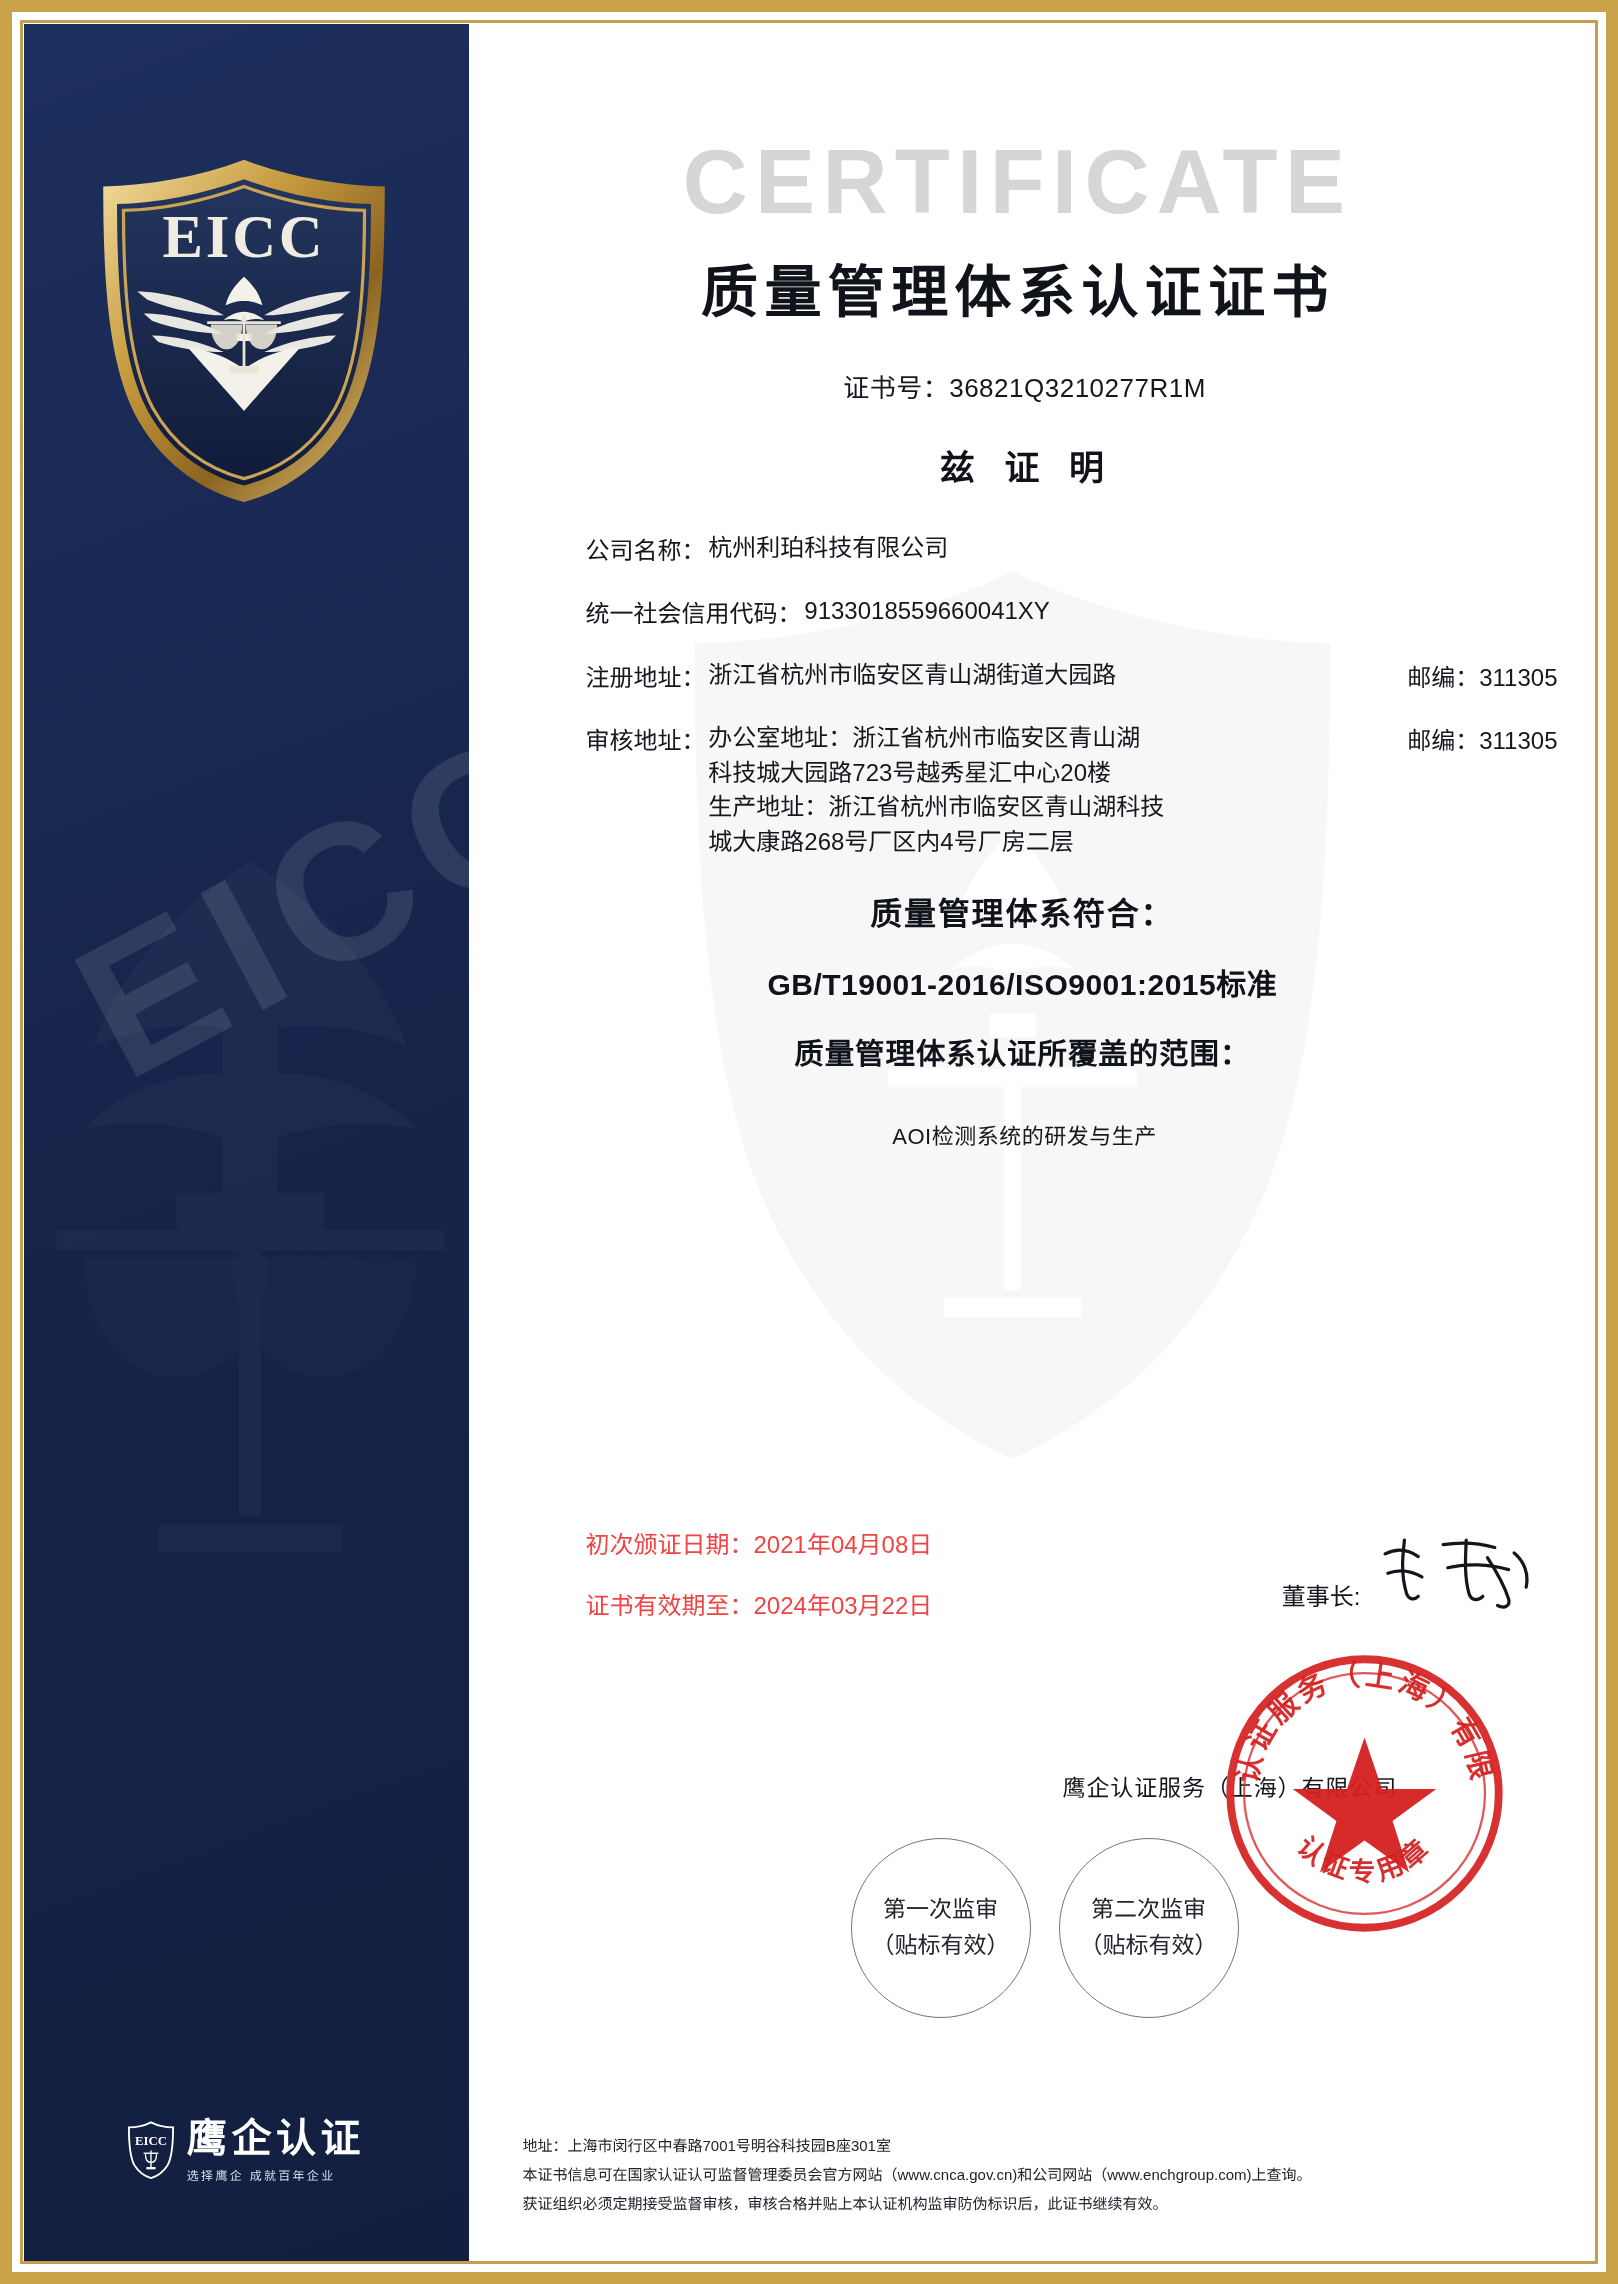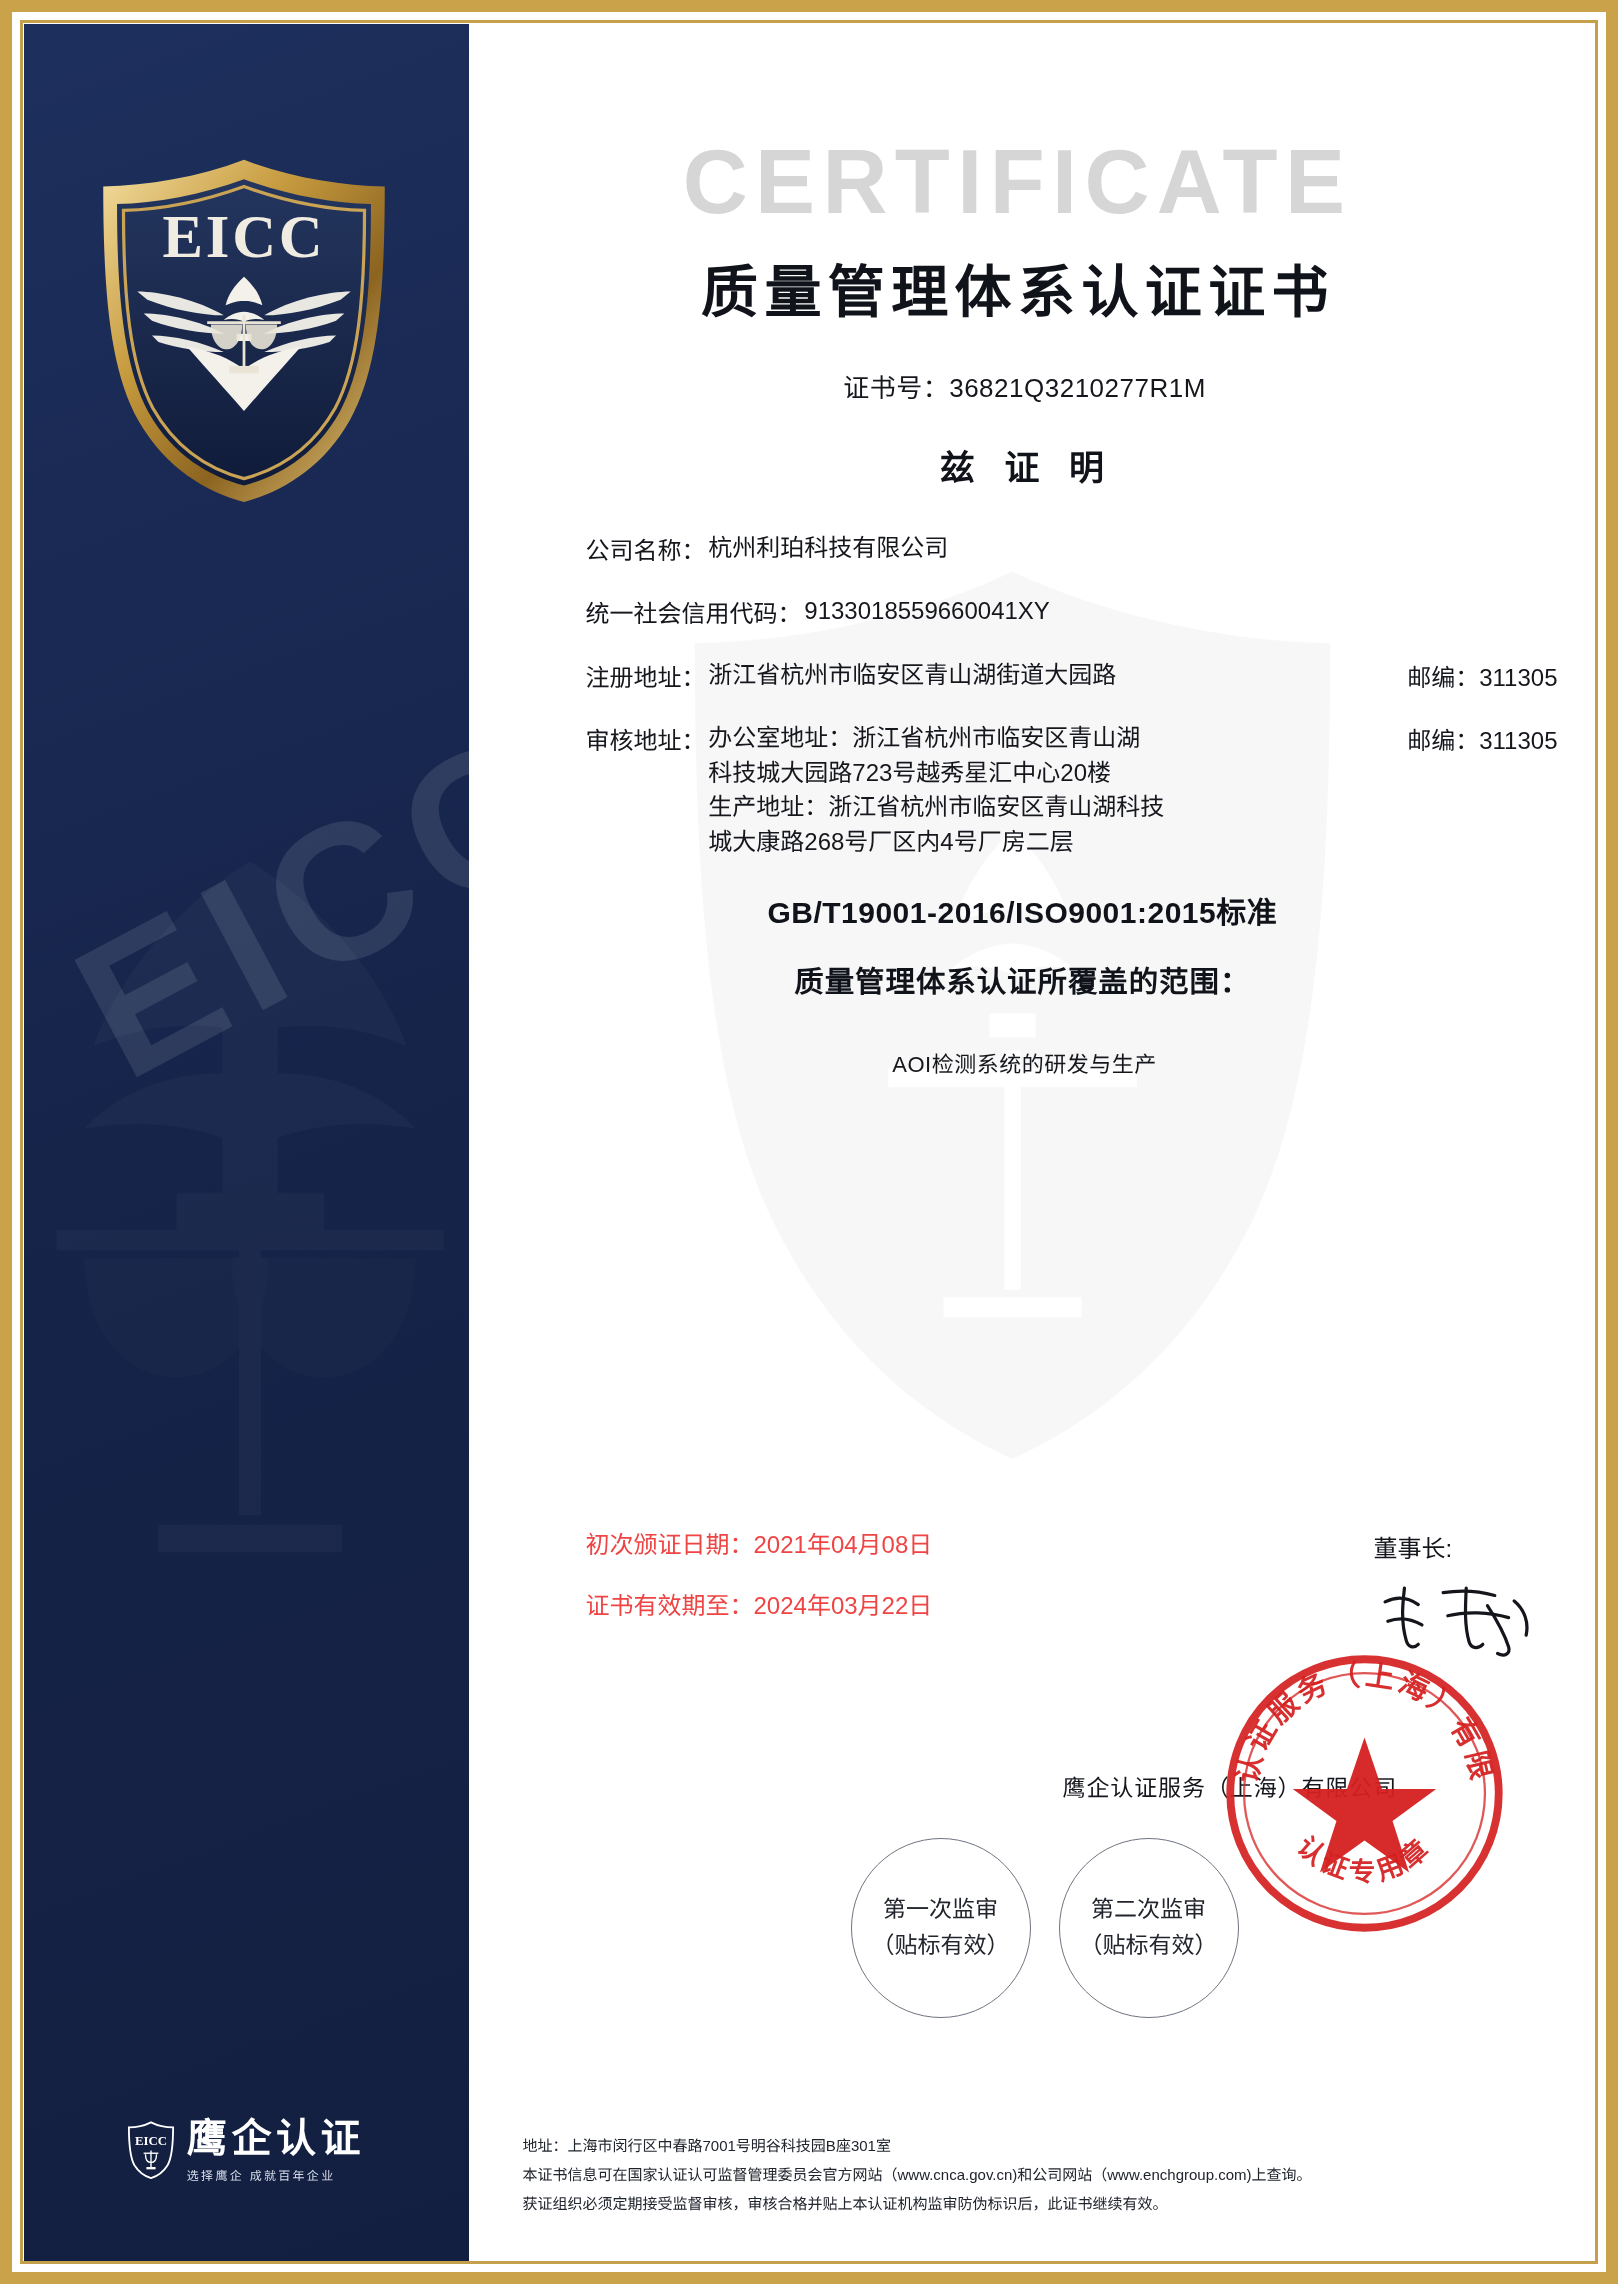--- a/index.html
+++ b/index.html
@@ -245,23 +245,22 @@
     left: 117px; top: 1501px;
     font-size: 24px;
     color: #ef4444;
   }
   .dates .drow { margin-bottom: 26px; white-space: nowrap; }
 
   .sign-area {
     position: absolute;
     right: 55px; top: 1505px;
     display: flex;
-    align-items: flex-start;
+    align-items: flex-end;
     gap: 13px;
-    flex-direction: column;
   }
   .sign-label { font-size: 24px; color: #15171d; white-space: nowrap; }
   .sign-mark {
     width: 166px; height: 83px;
   }
 
   .issuer {
     position: absolute;
     left: 594px; top: 1745px;
     font-size: 23px;
@@ -463,20 +462,21 @@
             <span class="ln2"><span class="sub-label">生产地址：</span><span>浙江省杭州市临安区青山湖科技</span></span>
             <span class="ln2">城大康路268号厂区内4号厂房二层</span>
           </div>
           <div class="fpost">
             <span>邮编：</span><span>311305</span>
           </div>
         </div>
 
       </div>
 
+      <div class="std-head">质量管理体系符合：</div>
       <div class="std-line">GB/T19001-2016/ISO9001:2015标准</div>
       <div class="scope-head">质量管理体系认证所覆盖的范围：</div>
       <div class="scope-body">AOI检测系统的研发与生产</div>
 
       <div class="dates">
         <div class="drow">
           <span>初次颁证日期：</span><span>2021年04月08日</span>
         </div>
         <div class="drow">
           <span>证书有效期至：</span><span>2024年03月22日</span>

